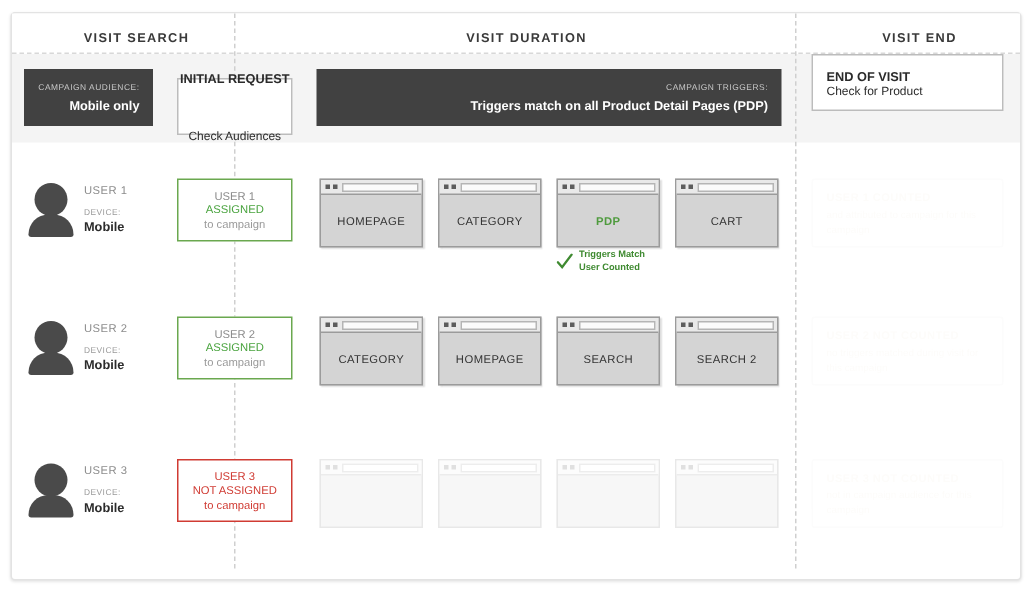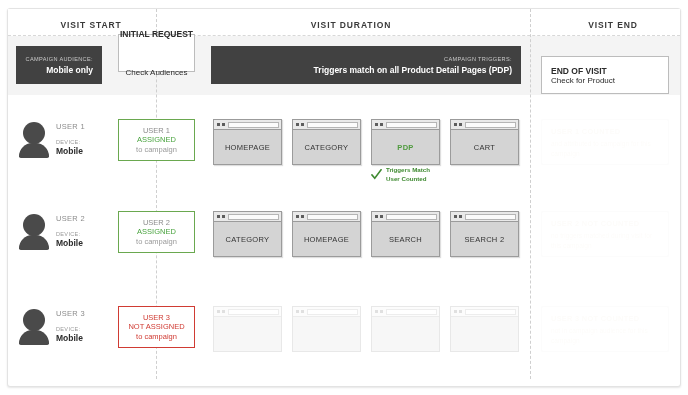--- a/index.html
+++ b/index.html
@@ -105,23 +105,23 @@
   .stage.light {
     background: #ffffff;
     border: 1px solid #bcbcbc;
     color: #2b2b2b;
     align-items: center;
     text-align: center;
   }
   .stage.light.lefty { align-items: flex-start; text-align: left; }
 
   #stage-audience { left: 16px;  top: 46px; width: 86px; height: 38px; }
-  #stage-initial  { left: 118px; top: 34px; width: 77px; height: 38px; gap: 29px; }
+  #stage-initial  { left: 118px; top: 52px; width: 77px; height: 38px; gap: 29px; }
   #stage-triggers { left: 211px; top: 46px; width: 310px; height: 38px; }
-  #stage-end      { left: 541px; top: 56px; width: 128px; height: 38px; }
+  #stage-end      { left: 541px; top: 36px; width: 128px; height: 38px; }
 
   
   .row { position: absolute; left: 0; width: 688px; height: 90px; }
   #row-1 { top: 108px; }
   #row-2 { top: 200px; }
   #row-3 { top: 295px; }
 
   
   .avatar {
     position: absolute;
@@ -295,21 +295,21 @@
   }
 </style>
 </head>
 <body>
 
 <div id="diagram">
 
   <div class="frame"></div>
 
   <div class="header-band">
-    <div class="col-title c1">VISIT START</div>
+    <div class="col-title c1">VISIT SEARCH</div>
     <div class="col-title c2">VISIT DURATION</div>
     <div class="col-title c3">VISIT END</div>
   </div>
   <div class="hrule"></div>
 
   <div class="stage-band"></div>
 
   <div class="vdiv d1"></div>
   <div class="vdiv d2"></div>
 

